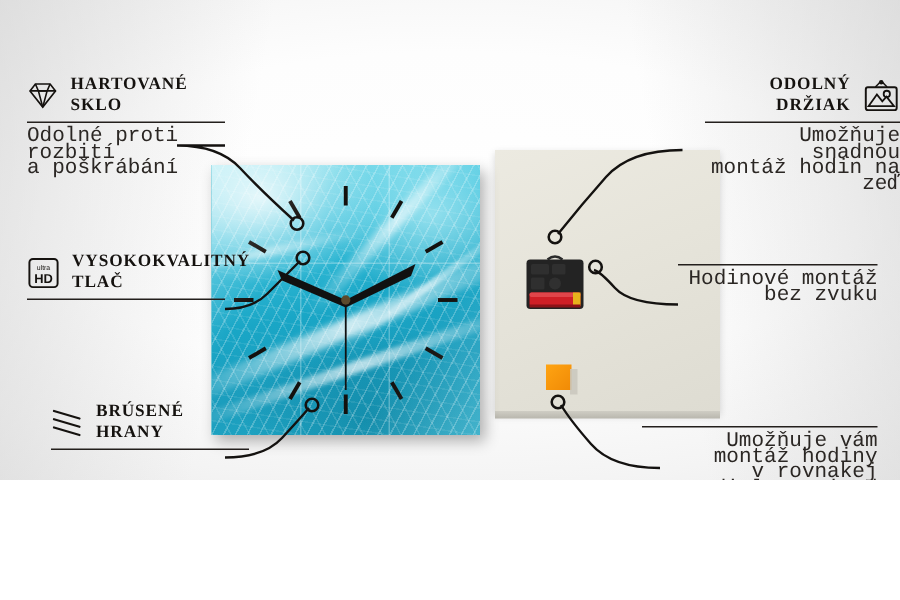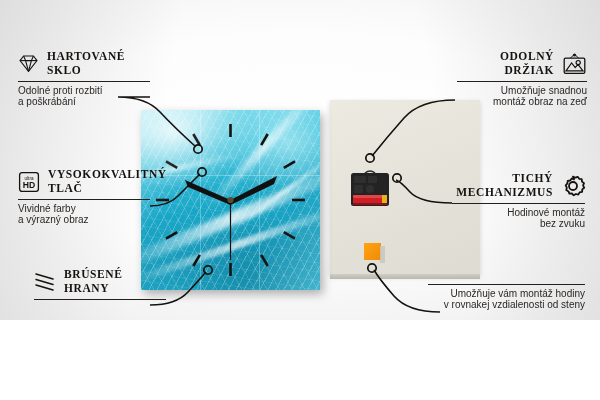--- a/index.html
+++ b/index.html
@@ -35,22 +35,22 @@
     font-size:11.5px;
     letter-spacing:.6px;
     line-height:13.5px;
     color:#15120f;
     text-transform:uppercase;
     white-space:pre-line;
   }
   .feat.right .ttl{text-align:right;}
   .rule{height:1px;background:#231f1c;margin-top:4px;}
   .sub{
-    font-family:Liberation Sans, sans-serif;
-    font-size:10px;
+    font-family:Liberation Mono, monospace;
+    font-size:14px;
     line-height:10.6px;
     color:#2b2724;
     margin-top:4px;
     white-space:pre-line;
   }
   .feat.right .sub{text-align:right;}
 
   .ico{flex:0 0 auto;display:block;}
 
   
@@ -225,68 +225,56 @@
     <div class="head">
       <svg class="ico" width="22" height="22" viewBox="0 0 22 22">
         <rect x="1.6" y="1.6" width="18.8" height="18.8" rx="2.4" fill="none" stroke="#15120f" stroke-width="1.3"></rect>
         <text x="11" y="9.2" text-anchor="middle" font-family="Liberation Sans, sans-serif" font-size="4.6" fill="#15120f">ultra</text>
         <text x="11" y="17.4" text-anchor="middle" font-family="Liberation Sans, sans-serif" font-size="8.6" font-weight="bold" fill="#15120f">HD</text>
       </svg>
       <div class="ttl">VYSOKOKVALITNÝ
 TLAČ</div>
     </div>
     <div class="rule"></div>
-    <div class="sub">Vividné farby
-a výrazný obraz</div>
   </div>
 
   <div class="feat left" style="left:34px;top:268px;width:132px;">
     <div class="head">
       <svg class="ico" width="22" height="20" viewBox="0 0 22 20">
         <g stroke="#15120f" stroke-width="1.5" stroke-linecap="round">
           <line x1="2" y1="2" x2="19" y2="7"></line>
           <line x1="2" y1="7.5" x2="19" y2="12.5"></line>
           <line x1="2" y1="13" x2="19" y2="18"></line>
         </g>
       </svg>
       <div class="ttl">BRÚSENÉ
 HRANY</div>
     </div>
     <div class="rule"></div>
   </div>
 
-  <div class="feat right" style="left:457px;top:50px;width:130px;">
+  <div class="feat right" style="left:470px;top:50px;width:130px;">
     <div class="head">
       <div class="ttl">ODOLNÝ
 DRŽIAK</div>
       <svg class="ico" width="25" height="22" viewBox="0 0 25 22">
         <path d="M12.5 1 L8.6 5" stroke="#15120f" stroke-width="1"></path>
         <path d="M12.5 1 L16.4 5" stroke="#15120f" stroke-width="1"></path>
         <circle cx="12.5" cy="1.9" r="1.5" fill="#15120f"></circle>
         <rect x="2.2" y="5.2" width="20.6" height="15.2" rx="1.4" fill="none" stroke="#15120f" stroke-width="1.3"></rect>
         <path d="M4 17.8 L9.6 10 L13.2 14.6 L16 11.4 L21 17.8 Z" fill="none" stroke="#15120f" stroke-width="1.2"></path>
         <circle cx="16.2" cy="9.6" r="2.1" fill="none" stroke="#15120f" stroke-width="1.2"></circle>
       </svg>
     </div>
     <div class="rule"></div>
     <div class="sub">Umožňuje snadnou
-montáž obraz na zeď</div>
+montáž hodin na zeď</div>
   </div>
 
   <div class="feat right" style="left:452px;top:172px;width:133px;">
-    <div class="head">
-      <div class="ttl">TICHÝ
-MECHANIZMUS</div>
-      <svg class="ico" width="24" height="24" viewBox="0 0 24 24">
-        <g fill="none" stroke="#15120f" stroke-width="1.8" stroke-linejoin="round">
-          <path d="M12 2.6 l2.4 1.1 2.3 -0.9 1.5 2 2.5 0.3 0.3 2.5 2 1.5 -0.9 2.3 1.1 2.4 -1.9 1.6 -0.2 2.5 -2.5 0.5 -1.3 2.2 -2.4 -0.6 -2.2 1.3 -1.8 -1.8 -2.5 0.2 -0.9 -2.3 -2.2 -1.3 0.5 -2.5 -1.1 -2.3 1.7 -1.9 0.3 -2.5 2.5 -0.4 1.5 -2 2.3 0.9 Z"></path>
-          <circle cx="12" cy="12" r="4"></circle>
-        </g>
-      </svg>
-    </div>
     <div class="rule"></div>
     <div class="sub">Hodinové montáž
 bez zvuku</div>
   </div>
 
   <div class="feat right" style="left:428px;top:280px;width:157px;">
     <div class="rule"></div>
     <div class="sub">Umožňuje vám montáž hodiny
 v rovnakej vzdialenosti od steny</div>
   </div>

